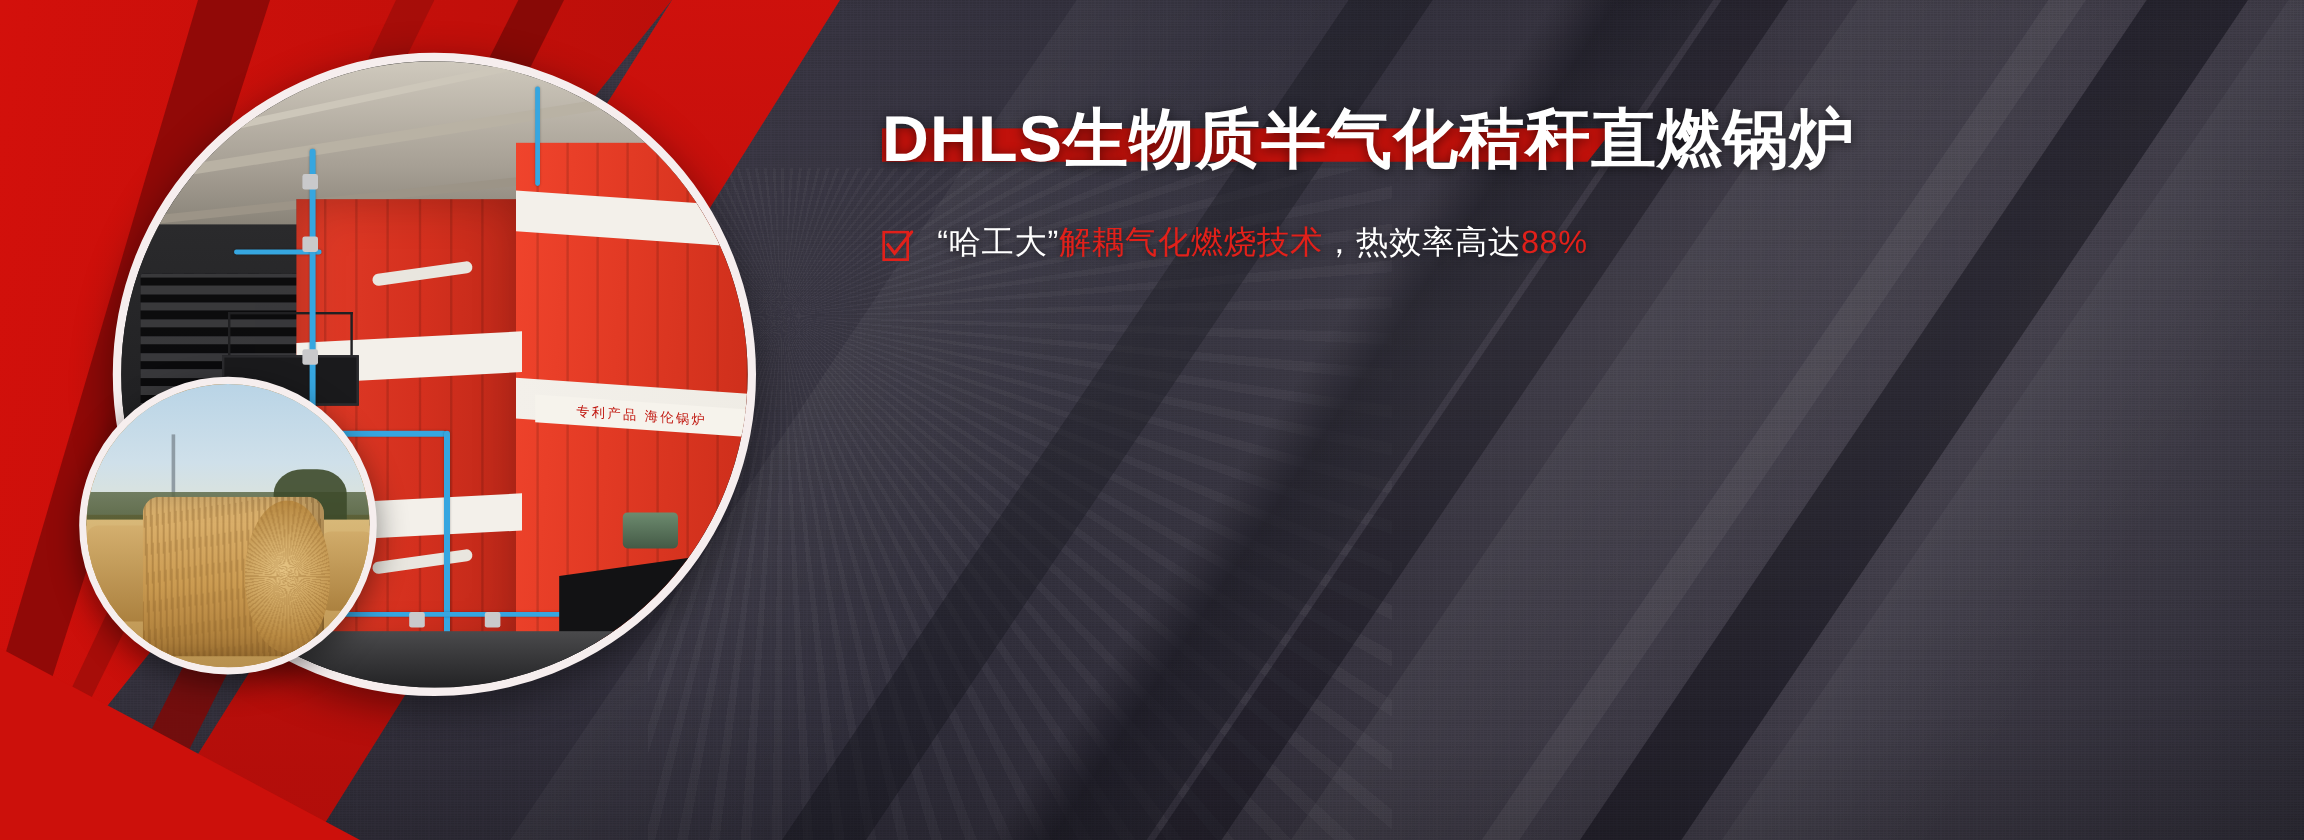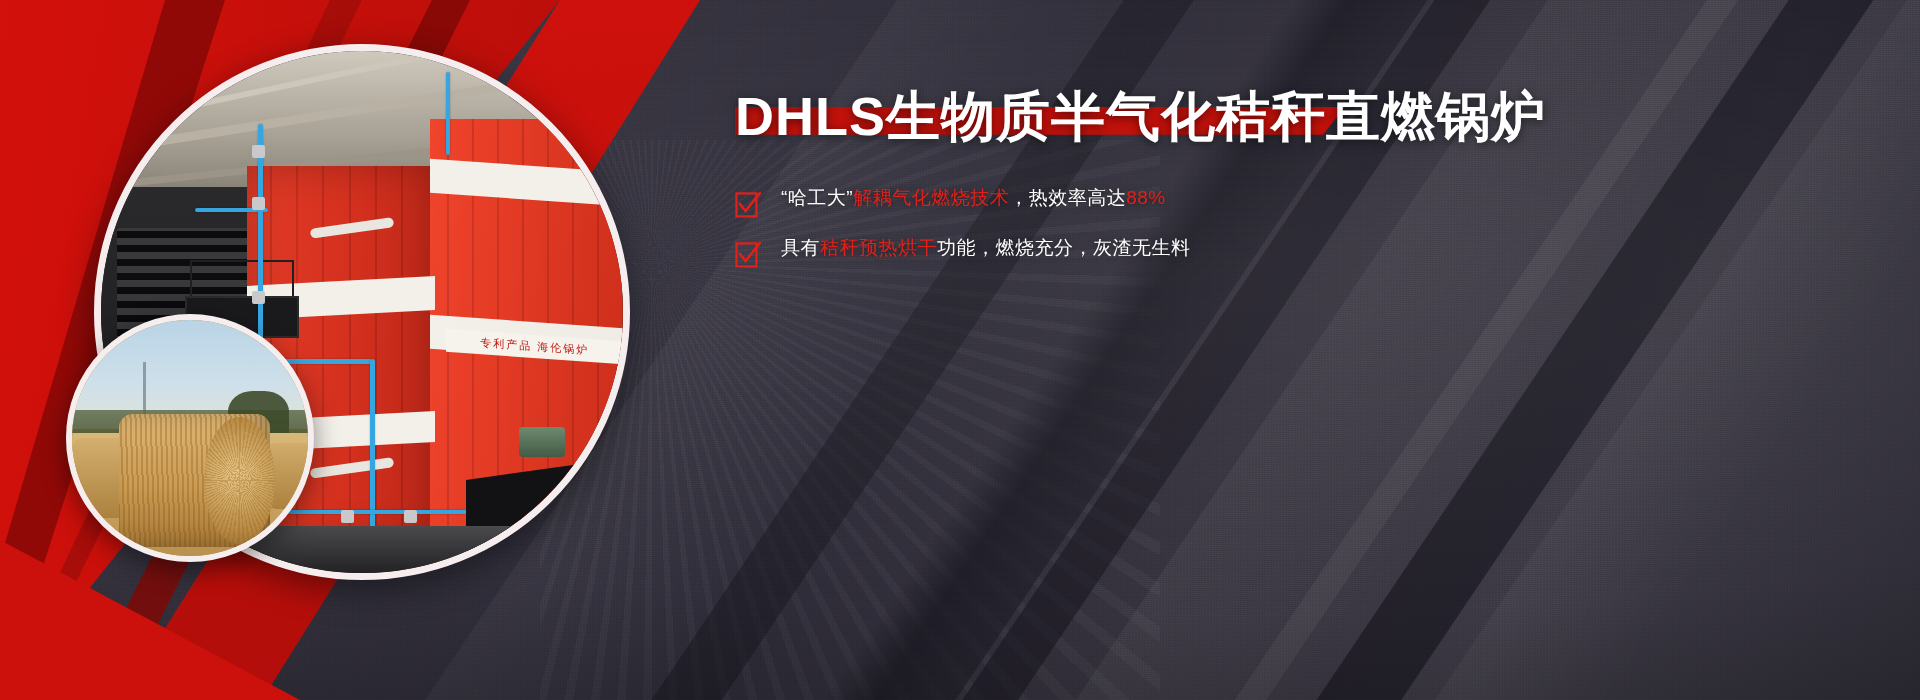--- a/index.html
+++ b/index.html
@@ -203,21 +203,21 @@
     position:relative;z-index:1;
     font-size:54px;font-weight:bold;color:#ffffff;
     letter-spacing:1px;line-height:1.05;white-space:nowrap;
     text-shadow:0 2px 10px rgba(0,0,0,.55);
   }
 
   .bullets{margin-top:22px;}
   .bullet{
     display:flex;align-items:flex-start;
     margin-bottom:18px;
-    font-size:19px;line-height:1.25;color:#ffffff;
+    font-size:27px;line-height:1.25;color:#ffffff;
     letter-spacing:.5px;
     text-shadow:0 1px 6px rgba(0,0,0,.5);
   }
   .check{
     flex:0 0 auto;width:26px;height:26px;margin-right:20px;margin-top:6px;
     display:block;
   }
   .btxt{flex:1 1 auto;white-space:nowrap;}
   .r{color:#e1201a;}
   .sub{font-size:.62em;vertical-align:sub;}
@@ -328,23 +328,16 @@
     </div>
 
     <div class="bullets">
         <div class="bullet">
           <svg class="check" viewBox="0 0 26 26">
             <rect x="1.4" y="1.4" width="20" height="23" fill="none" stroke="#e1201a" stroke-width="2.2"></rect>
             <path d="M5 12 L10.5 19 L25 1" fill="none" stroke="#e1201a" stroke-width="2.6" stroke-linecap="square"></path>
           </svg>
           <div class="btxt"><span>“哈工大”</span><span class="r">解耦气化燃烧技术</span><span>，热效率高达</span><span class="r">88%</span></div>
         </div>
-        <div class="bullet">
-          <svg class="check" viewBox="0 0 26 26">
-            <rect x="1.4" y="1.4" width="20" height="23" fill="none" stroke="#e1201a" stroke-width="2.2"></rect>
-            <path d="M5 12 L10.5 19 L25 1" fill="none" stroke="#e1201a" stroke-width="2.6" stroke-linecap="square"></path>
-          </svg>
-          <div class="btxt"><span>具有</span><span class="r">秸秆预热烘干</span><span>功能，燃烧充分，灰渣无生料</span></div>
-        </div>
       </div>
 
   </div>
 </div>
 
 </body></html>

